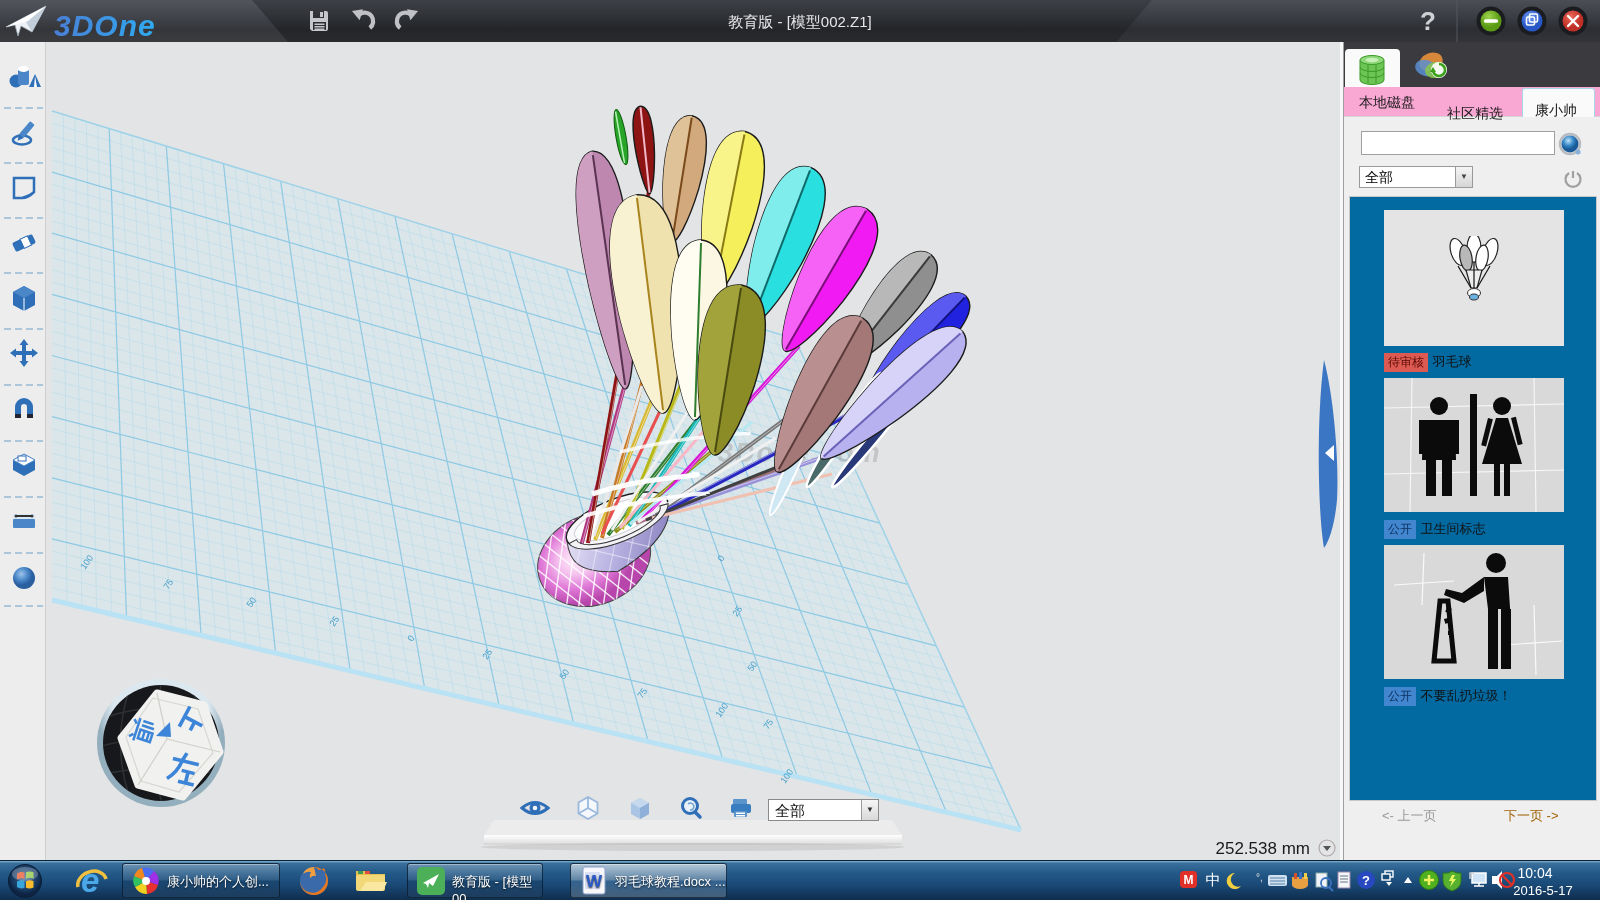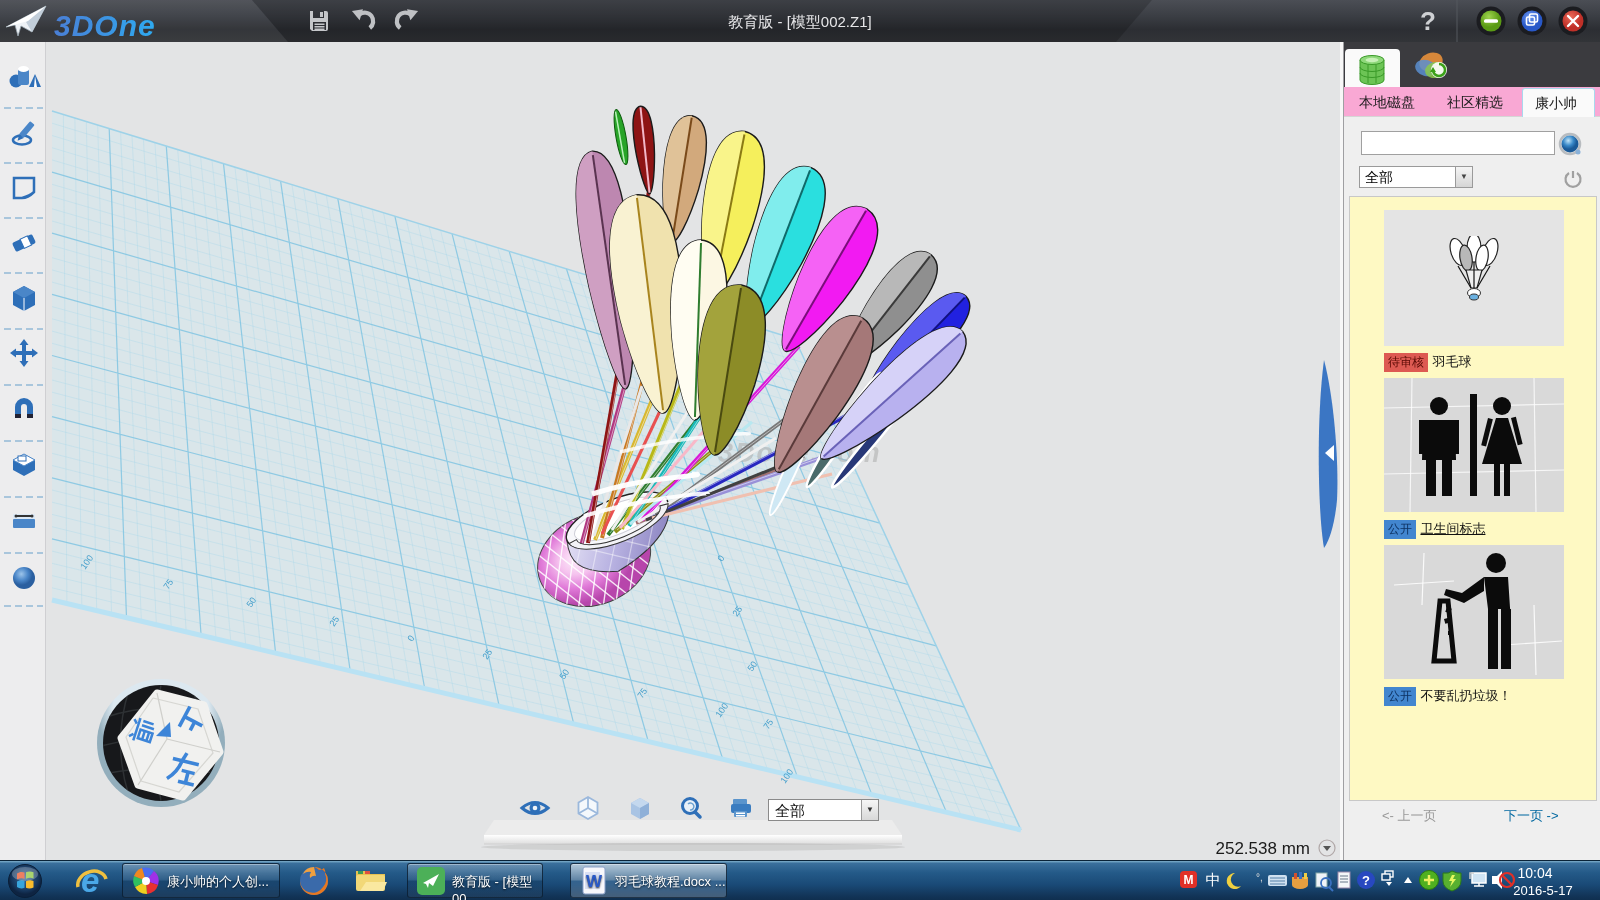--- a/index.html
+++ b/index.html
@@ -497,23 +497,23 @@
    <ellipse cx="17" cy="14" rx="12" ry="9" fill="#e8903a" opacity="0.9" transform="rotate(-20 17 14)"></ellipse>
    <ellipse cx="12" cy="20" rx="11" ry="8" fill="#5a8fd0" opacity="0.85" transform="rotate(15 12 20)"></ellipse>
    <ellipse cx="22" cy="22" rx="11" ry="8" fill="#8ac84a" opacity="0.85" transform="rotate(-10 22 22)"></ellipse>
    <circle cx="25" cy="22" r="8" fill="#fff" opacity="0.9"></circle>
    <path d="M25,16 a6,6 0 1 1 -6,6" stroke="#3aa018" stroke-width="2.5" fill="none"></path>
    <polygon points="19,19 16,24 22,24" fill="#3aa018"></polygon>
   </svg>
  </div>
  <div id="ptabs">
   <span style="position:absolute;left:15px;top:7px;">本地磁盘</span>
-  <span style="position:absolute;left:103px;top:7px;">社区精选</span>
+  <span style="position:absolute;left:103px;top:18px;">社区精选</span>
   <div id="ktab"></div>
-  <span style="position:absolute;left:191px;top:8px;z-index:2;">康小帅</span>
+  <span style="position:absolute;left:191px;top:15px;z-index:2;">康小帅</span>
  </div>
  <input style="position: absolute; left: 17px; top: 89px; width: 194px; height: 24px; border: 1px solid rgb(160, 160, 160); background: rgb(255, 255, 255);">
  <svg width="28" height="28" style="position:absolute;left:213px;top:89px;">
   <defs>
         <radialGradient id="lensG" cx="0.4" cy="0.3">
           <stop offset="0" stop-color="#bfe4f8"></stop>
           <stop offset="0.6" stop-color="#3888c8"></stop>
           <stop offset="1" stop-color="#1a5a98"></stop>
         </radialGradient>
       </defs>
@@ -522,21 +522,21 @@
   <circle cx="21" cy="21" r="2.5" fill="#88b0d8"></circle>
  </svg>
  <div style="position:absolute;left:15px;top:124px;width:114px;height:22px;background:#fff;border:1px solid #9a9a9a;">
   <span style="position:absolute;left:5px;top:2px;font-size:14px;">全部</span>
   <span style="position:absolute;right:0;top:0;width:17px;height:20px;background:linear-gradient(180deg,#f5f5f5,#d5d5d5);border-left:1px solid #9a9a9a;text-align:center;font-size:8px;color:#444;line-height:20px;">▼</span>
  </div>
  <svg width="22" height="22" style="position:absolute;left:218px;top:127px;">
   <path d="M7,4 a7.5,7.5 0 1 0 8,0" fill="none" stroke="#a0a0a0" stroke-width="2.2"></path>
   <line x1="11" y1="2" x2="11" y2="9" stroke="#a0a0a0" stroke-width="2.2"></line>
  </svg>
- <div style="position:absolute;left:5px;top:154px;width:248px;height:605px;border:1px solid #c8c8c8;background:#fef9c3;">
+ <div style="position:absolute;left:5px;top:154px;width:248px;height:605px;border:1px solid #c8c8c8;background:#0369a1;">
   <div style="position:absolute;left:34px;top:13px;width:180px;height:136px;background:#e4e4e4;">
         <svg width="60" height="78" viewBox="0 0 60 78" style="position:absolute;left:60px;top:26px;">
 <g stroke="#222" stroke-width="1.2" fill="#fff">
 <ellipse cx="14" cy="16" rx="7" ry="14" transform="rotate(-18 14 16)"></ellipse>
 <ellipse cx="30" cy="12" rx="7" ry="14"></ellipse>
 <ellipse cx="46" cy="16" rx="7" ry="14" transform="rotate(18 46 16)"></ellipse>
 <ellipse cx="22" cy="22" rx="6" ry="13" transform="rotate(-9 22 22)" fill="#b8b8b8"></ellipse>
 <ellipse cx="38" cy="22" rx="6" ry="13" transform="rotate(9 38 22)"></ellipse>
 <path d="M22,34 L38,34 L33,52 L27,52 Z" fill="#eee"></path>
 </g>
@@ -568,21 +568,21 @@
             <rect x="69" y="42" width="6" height="34"></rect>
 <circle cx="118" cy="28" r="9"></circle>
 <path d="M112,40 L124,40 L138,86 L98,86 Z"></path>
 <rect x="104" y="40" width="5" height="28" transform="rotate(14 104 40)"></rect>
 <rect x="127" y="40" width="5" height="28" transform="rotate(-14 127 40)"></rect>
 <rect x="110" y="86" width="6" height="32"></rect>
             <rect x="120" y="86" width="6" height="32"></rect>
 </g>
 </svg>
       </div>
-  <div style="position:absolute;left:34px;top:322px;"><span class="badge" style="background:#4286cf;color:#0c2f5e;">公开</span> <span style="font-size:13px;color:#111;text-decoration:underline;">卫生间标志</span></div>
+  <div style="position:absolute;left:34px;top:322px;"><span class="badge" style="background:#4286cf;color:#0c2f5e;">公开</span> <span style="font-size:13px;color:#111;">卫生间标志</span></div>
   <div style="position:absolute;left:34px;top:348px;width:180px;height:134px;background:#d9d9d9;">
         <svg width="180" height="134" viewBox="0 0 180 134" style="position:absolute;left:0;top:0;">
 <g stroke="rgba(255,255,255,0.85)" stroke-width="1.2">
 <line x1="10" y1="40" x2="70" y2="36"></line>
             <line x1="120" y1="100" x2="178" y2="96"></line>
 <line x1="40" y1="8" x2="38" y2="60"></line>
             <line x1="150" y1="60" x2="152" y2="130"></line>
 </g>
 <g fill="#0b0b0b">
 <circle cx="112" cy="18" r="10"></circle>
@@ -594,21 +594,21 @@
 <rect x="63" y="62" width="5" height="5" transform="rotate(20 63 62)"></rect>
 <rect x="60" y="74" width="5" height="5" transform="rotate(-15 60 74)"></rect>
 <rect x="64" y="86" width="4" height="4"></rect>
 </g>
 </svg>
       </div>
   <div style="position:absolute;left:34px;top:489px;text-align:center;"><span class="badge" style="background:#4286cf;color:#0c2f5e;">公开</span> <span style="font-size:13px;color:#111;">不要乱扔垃圾！</span></div>
  </div>
  <div style="position:absolute;left:0;top:765px;width:257px;font-size:13px;">
   <span style="position:absolute;left:38px;color:#999;text-align:center;">&lt;- 上一页</span>
-  <span style="position:absolute;left:160px;color:#0369a1;">下一页 -&gt;</span>
+  <span style="position:absolute;left:160px;color:#a16207;">下一页 -&gt;</span>
  </div>
 </div>
 
 <div id="taskbar">
  <svg width="1600" height="40" style="position:absolute;left:0;top:0;">
   <defs>
    <radialGradient id="orbG" cx="0.5" cy="0.4">
           <stop offset="0" stop-color="#3a6a9a"></stop>
           <stop offset="0.8" stop-color="#16365c"></stop>
           <stop offset="1" stop-color="#0e2442"></stop>

